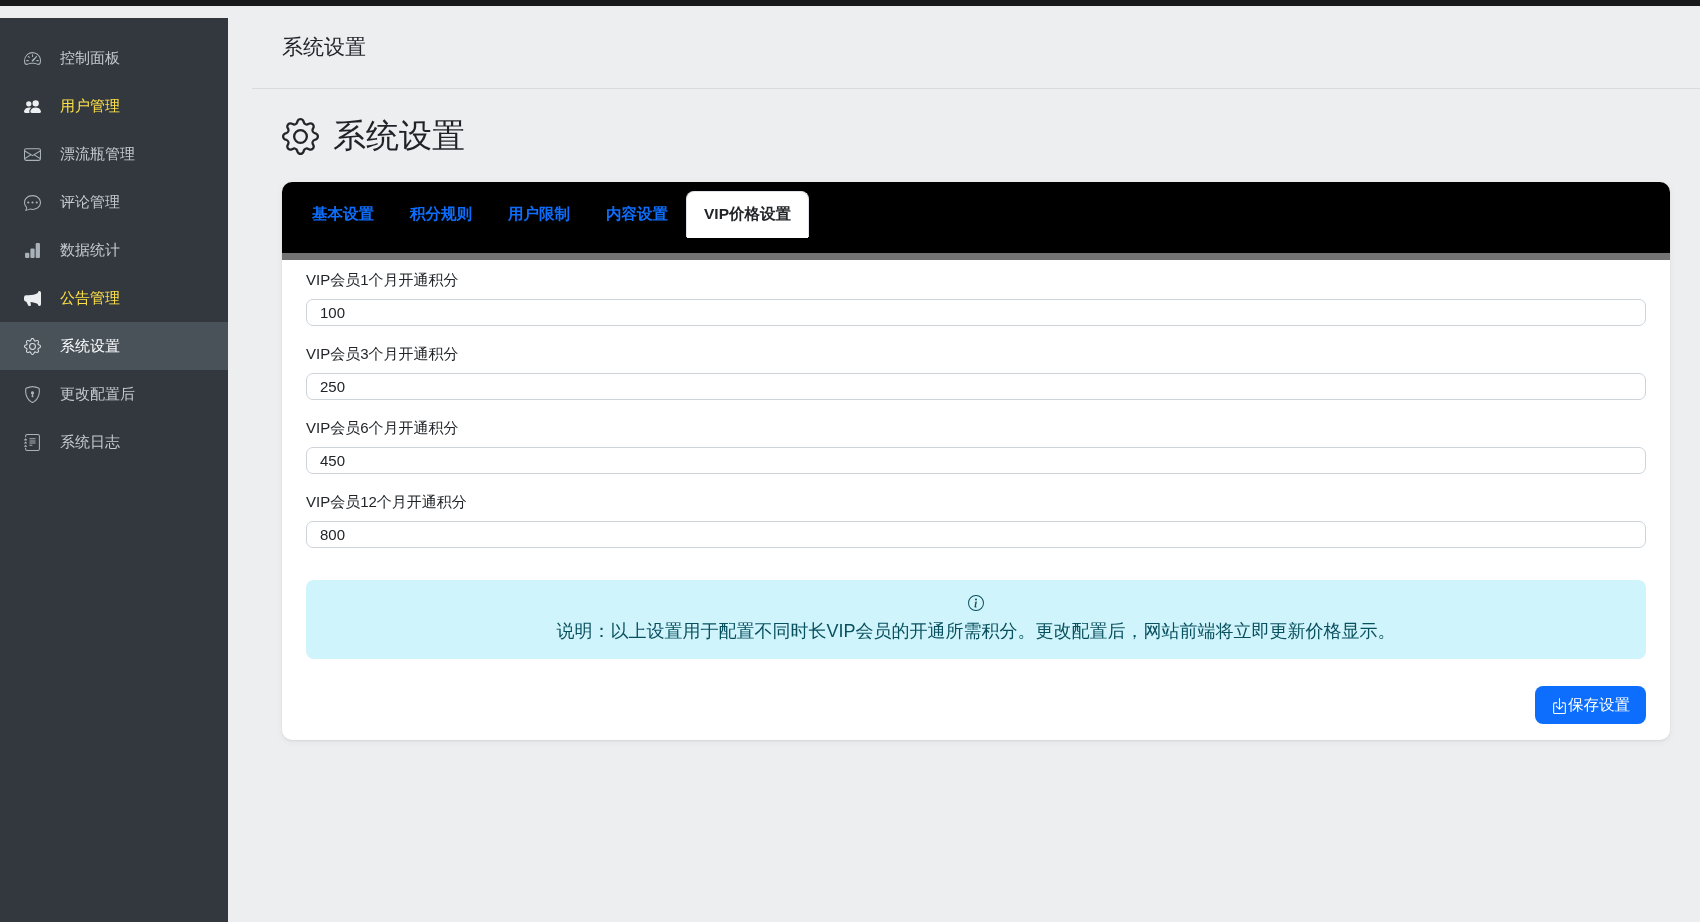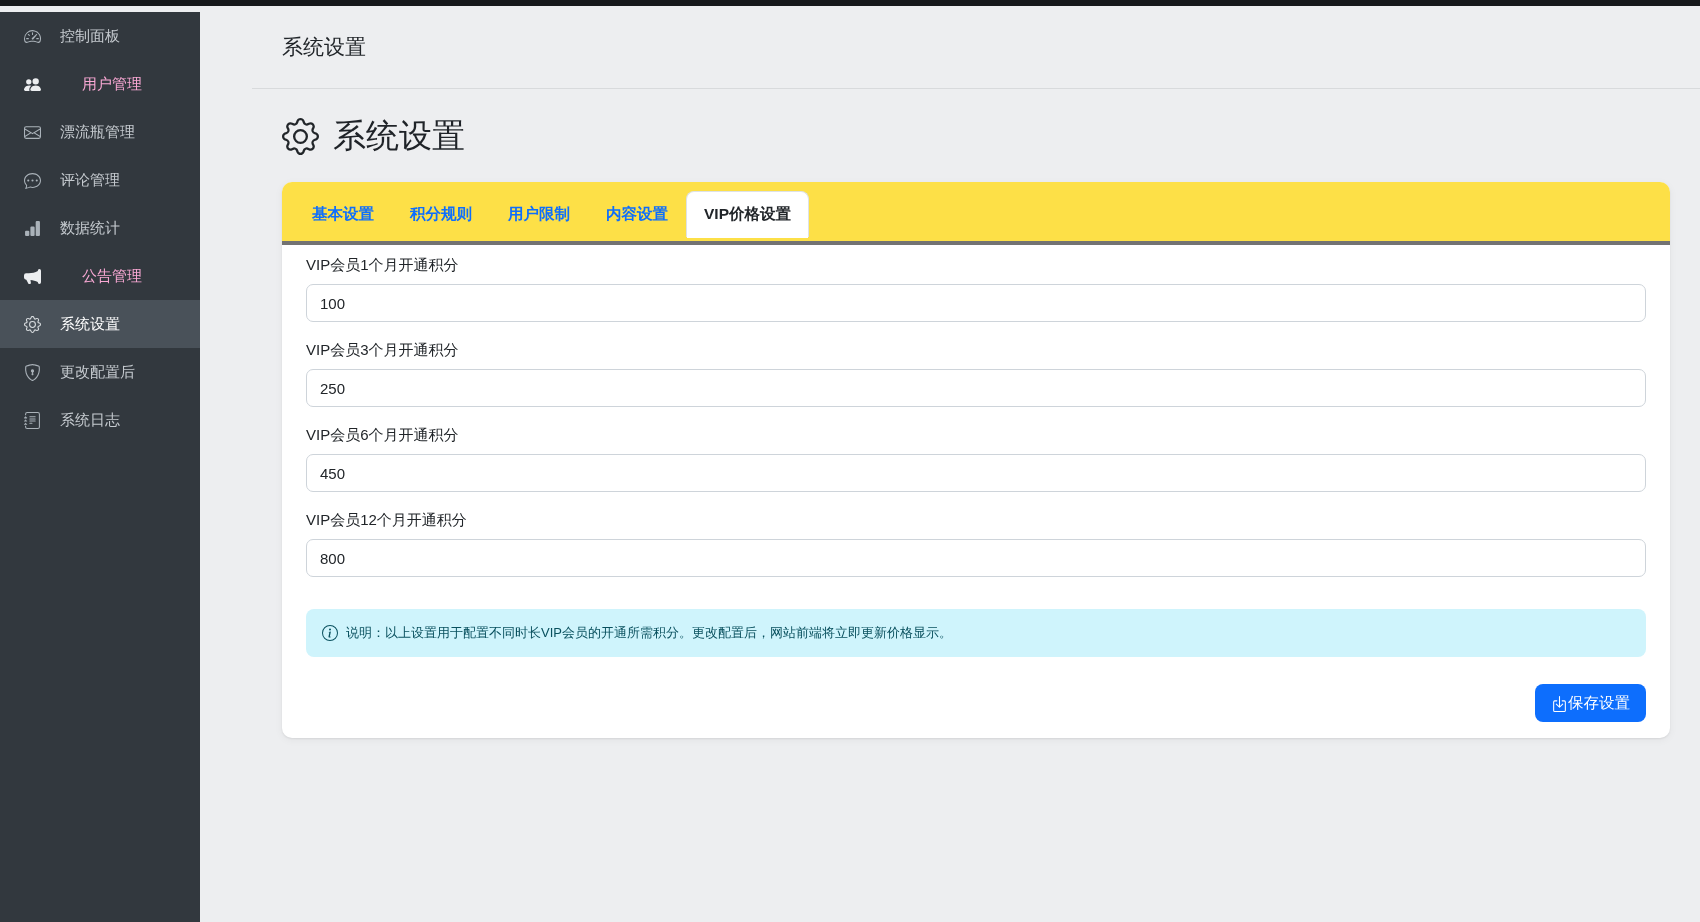--- a/index.html
+++ b/index.html
@@ -9,30 +9,30 @@
     background:#edeef0;
     position:relative;
     overflow:hidden;
     color:#212529;
   }
   
   .topstrip { position:absolute; top:0; left:0; width:1700px; height:6px; background:#17191b; z-index:20; }
 
   
   .sidebar {
-    position:absolute; left:0; top:12px; bottom:0; width:200px;
-    background:#32383e; z-index:10;
+    position:absolute; left:0; top:18px; bottom:0; width:228px;
+    background:#32383e; padding-top:16px; z-index:10;
   }
   .side-item {
     height:48px; display:flex; align-items:center;
     padding:0 14px 0 22px; color:#c5cacf; font-size:15px;
     cursor:pointer; white-space:nowrap;
   }
   .side-item .ico { width:20px; height:18px; margin-right:18px; display:flex; align-items:center; justify-content:center; color:#aab2b9; flex:0 0 20px; }
-  .side-item.bright { color:#f9a8d4;gap:22px; }
+  .side-item.bright { color:#fde047; }
   .side-item.bright .ico { color:#eceef0; }
   .side-item.active { background:#495159; color:#ffffff; }
   .side-item.active .ico { color:#d9dde0; }
   .side-item svg { width:17px; height:17px; }
 
   
   .main { position:absolute; left:252px; top:6px; right:0; }
   .page-header {
     height:83px; display:flex; align-items:center;
     padding-left:30px; font-size:21px; color:#212529;
@@ -44,50 +44,50 @@
   }
   .page-title-row .gear-big { width:37px; height:37px; color:#212529; display:flex; }
   .page-title-row svg { width:37px; height:37px; }
 
   
   .card {
     margin:23px 30px 0 30px; background:#ffffff; border-radius:10px;
     box-shadow:0 1px 2px rgba(0,0,0,.07), 0 2px 8px rgba(0,0,0,.05);
   }
   .card-header {
-    background:#fde047; border-bottom:4px solid #737373;
+    background:#000000; border-bottom:7px solid #737373;
     border-radius:10px 10px 0 0;
-    padding:9px 14px 5px 12px; display:flex; align-items:flex-end;
+    padding:9px 14px 17px 12px; display:flex; align-items:flex-end;
   }
   .tab {
     padding:12px 17px; font-size:15.5px; font-weight:bold; color:#0d6efd;
     border:1px solid transparent; border-bottom:none;
     border-radius:8px 8px 0 0; margin-bottom:-1px; cursor:pointer; white-space:nowrap;
   }
   .tab.active {
     background:#ffffff; color:#212529;
     border-color:#dee2e6; position:relative;
   }
   .tab.active::after { content:""; position:absolute; left:0; right:0; bottom:-1px; height:2px; background:#ffffff; }
 
   .card-body { padding:11px 24px 16px 24px; }
   .section-title { font-size:25px; font-weight:400; color:#212529; margin:5px 0 17px 2px; }
 
   .form-grid { display:grid; grid-template-columns:1fr; column-gap:24px; row-gap:19px; }
   .form-group label { display:block; font-size:15px; color:#212529; margin-bottom:9px; }
   .form-group input {
-    width:100%; height:38px; border:1px solid #ced4da; border-radius:7px;
+    width:100%; height:27px; border:1px solid #ced4da; border-radius:7px;
     padding:0 13px; font-size:15px; color:#212529; background:#fff; outline:none;
     font-family:inherit;
   }
 
   .alert-info {
     margin-top:32px; background:#cff4fc; border-radius:8px;
-    padding:15px 16px; font-size:13px; color:#09505e;
-    display:flex; align-items:center; gap:8px; line-height:1.4;
+    padding:15px 16px; font-size:18px; color:#09505e;
+    display:flex; align-items:center; gap:8px; line-height:1.4;flex-direction:column;
   }
   .alert-info .ico { display:flex; color:#09505e; }
   .alert-info svg { width:16px; height:16px; }
 
   .card-footer-row { margin-top:27px; display:flex; justify-content:flex-end; }
   .btn-primary {
     display:inline-flex; align-items:center; 
     background:#0d6efd; color:#ffffff; border:none; border-radius:8px;
     height:38px; padding:0 16px; font-size:15.5px; cursor:pointer;
     font-family:inherit;

